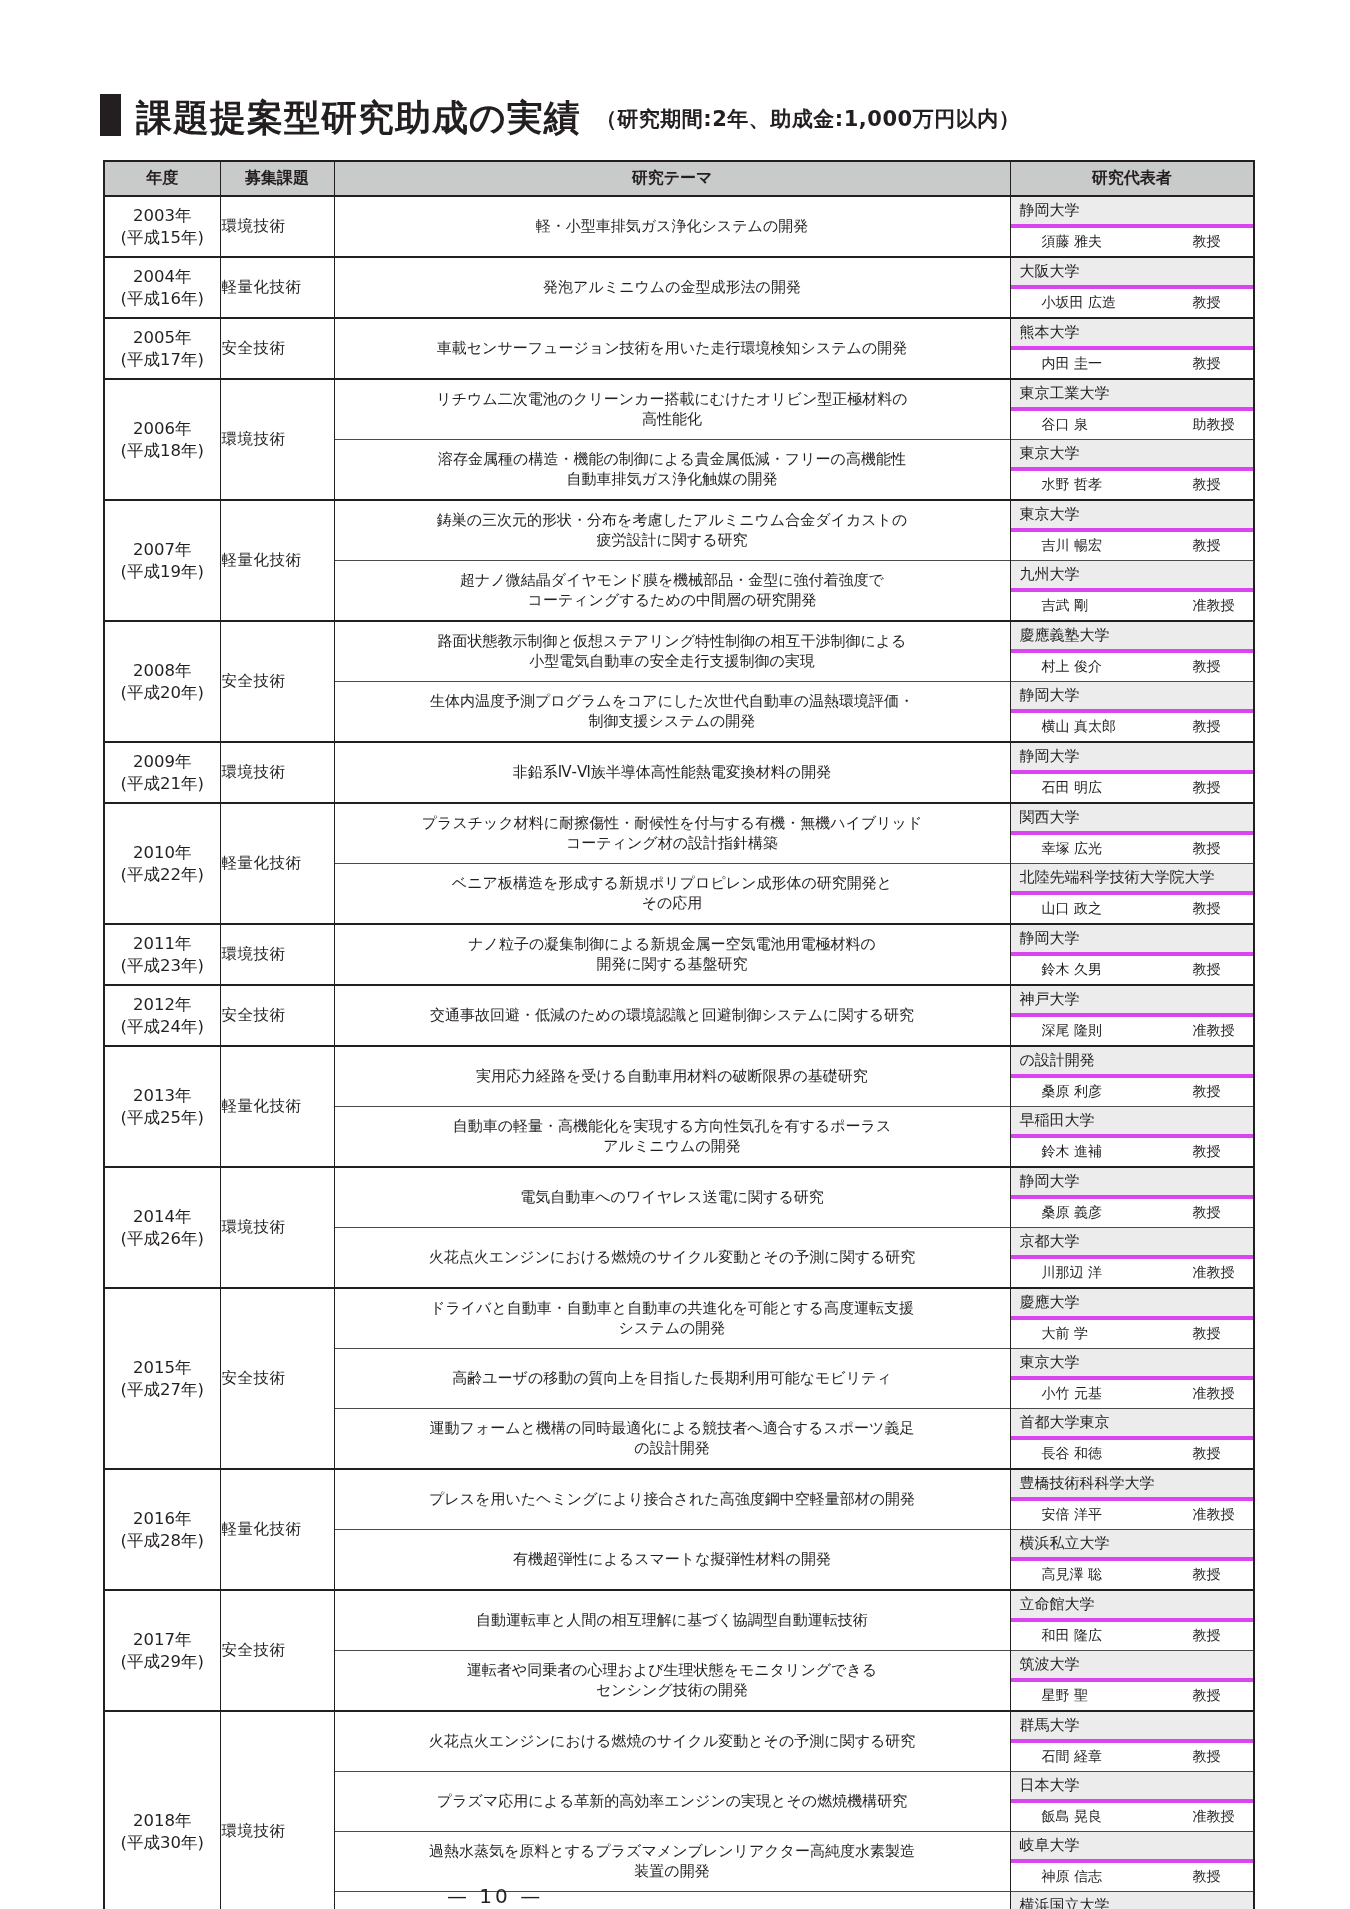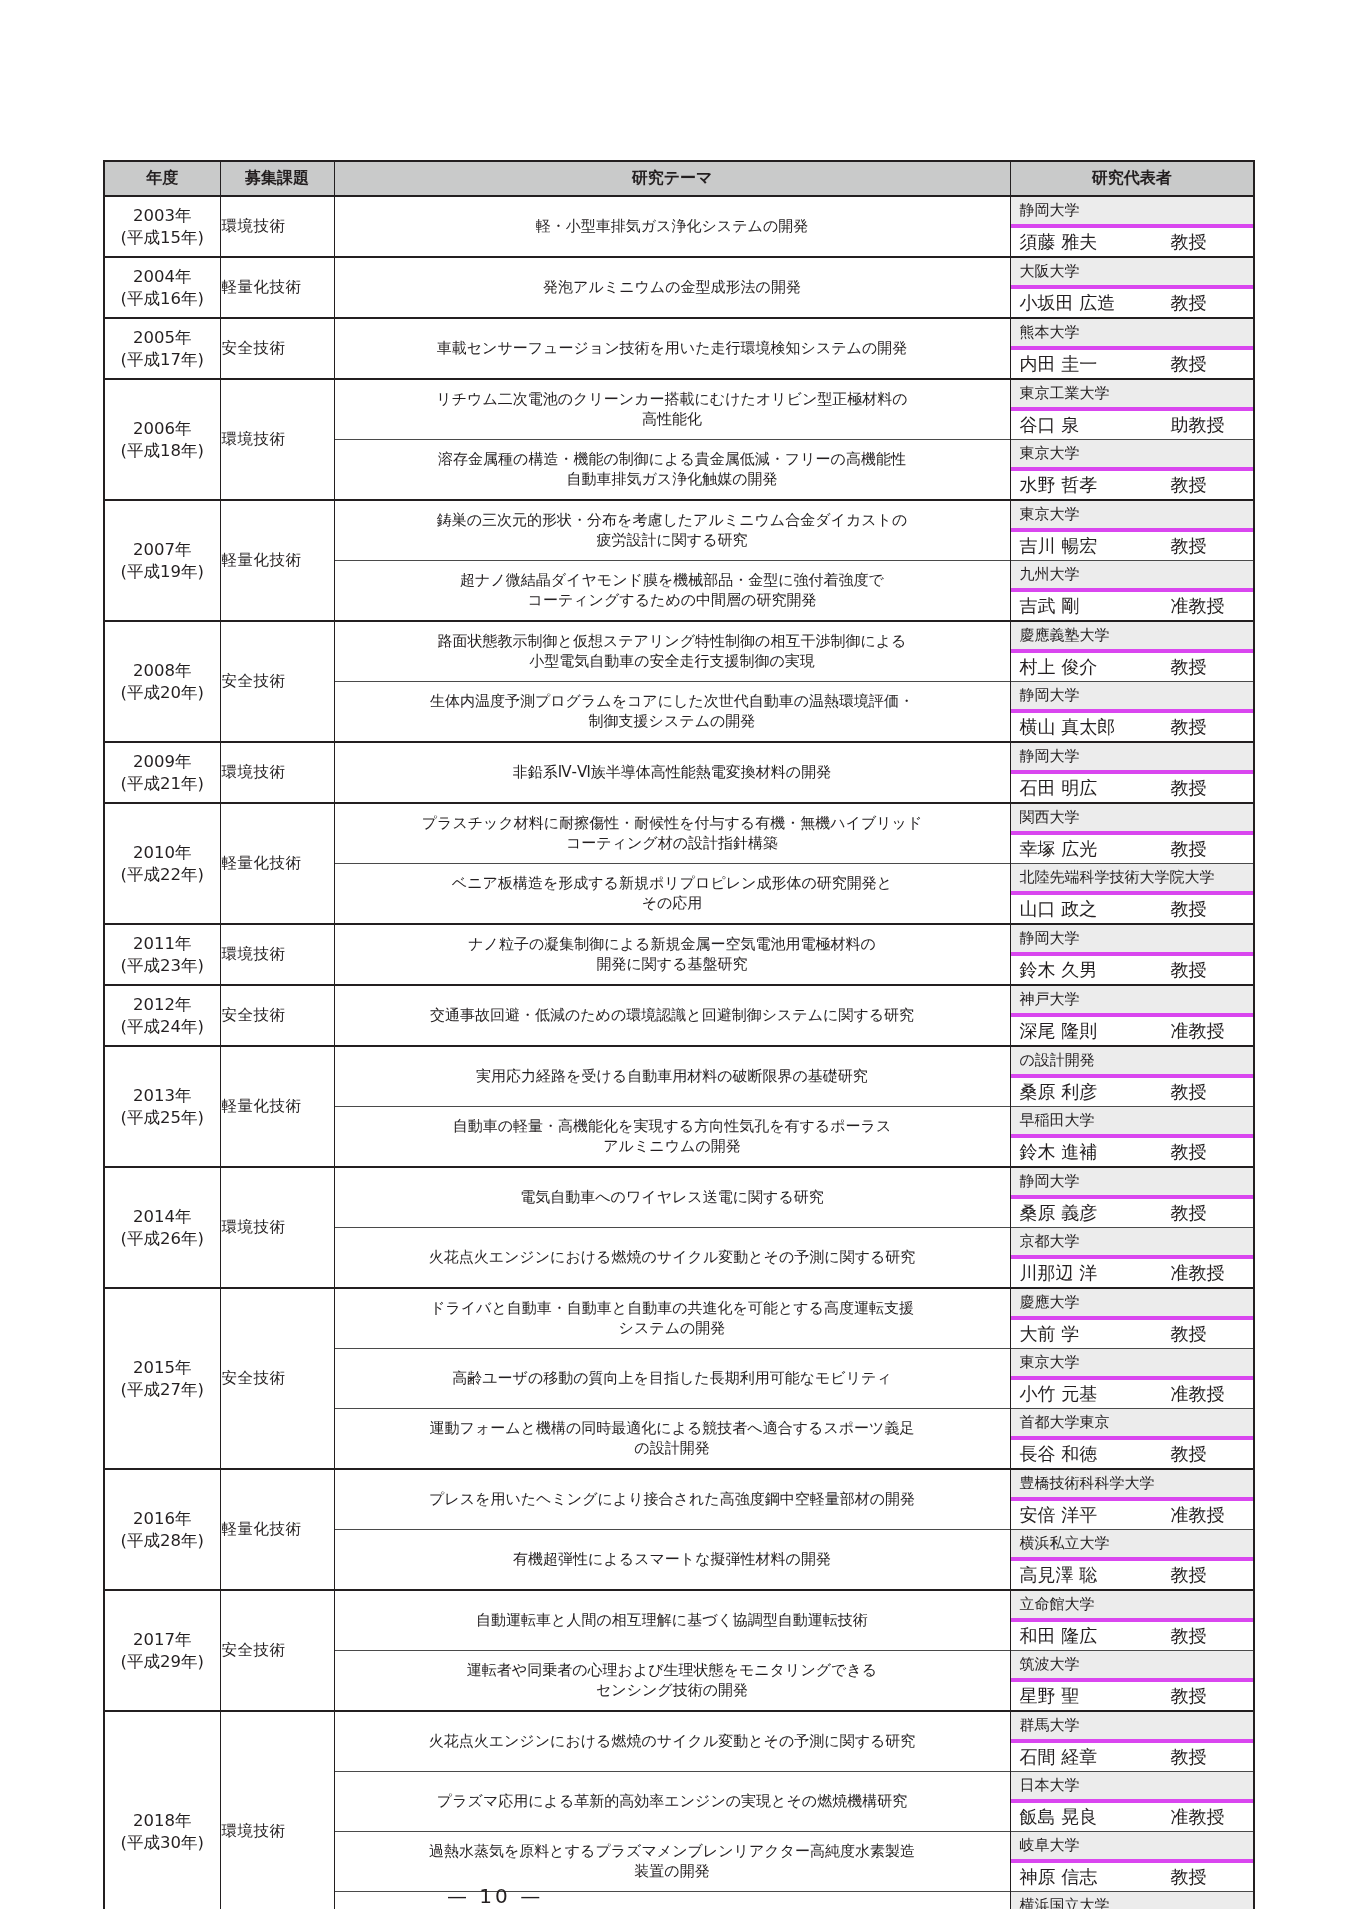--- a/index.html
+++ b/index.html
@@ -49,31 +49,36 @@
   td.theme{padding:4px 10px;white-space:pre-line;line-height:1.32;text-align:center;}
   td.researcher{padding:0;vertical-align:top;}
 
   .univ{
     background:var(--univ-bg,#ececec);
     min-height:25px;line-height:25px;
     padding:1px 9px;font-size:15px;
     border-bottom:4px solid #d946ef;
     overflow:hidden;white-space:nowrap;
   }
-  .person{display:flex;align-items:center;min-height:28px;padding:0 9px;font-size:18px;}
+  .person{display:flex;align-items:center;min-height:28px;padding:0 9px;font-size:14px;margin-left:22px;}
   .person .name{width:151px;flex:none;}
   .person .jobtitle{flex:none;}
 
   .footer{position:absolute;top:1884px;left:447px;font-size:20px;letter-spacing:3px;}
 </style>
 </head>
 <body>
 
 <div class="page">
 
+  <div class="title-row">
+    <span class="title-marker"></span>
+    <h1 class="page-title">課題提案型研究助成の実績</h1>
+    <span class="page-subtitle">（研究期間:2年、助成金:1,000万円以内）</span>
+  </div>
 
   <table class="grants">
     <colgroup>
       <col class="c-year">
         <col class="c-cat">
         <col class="c-theme">
         <col class="c-res">
     </colgroup>
     <thead>
       <tr id="head-row">

